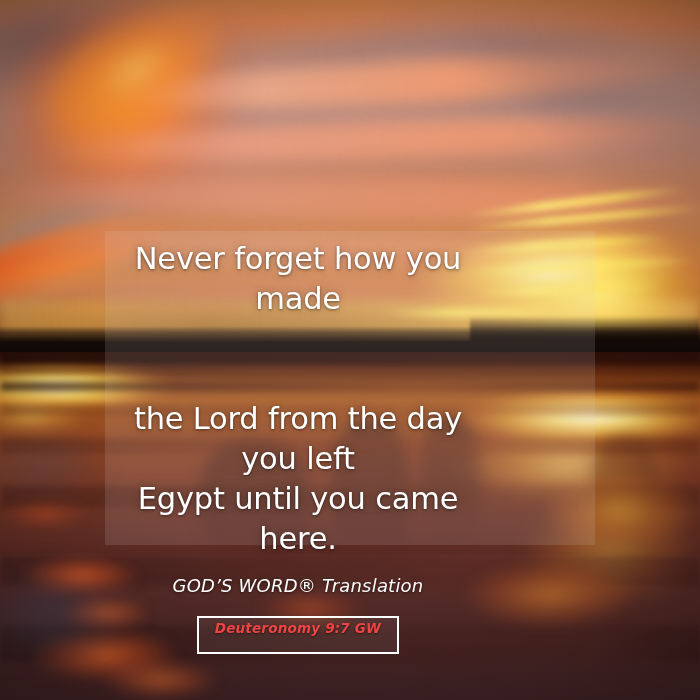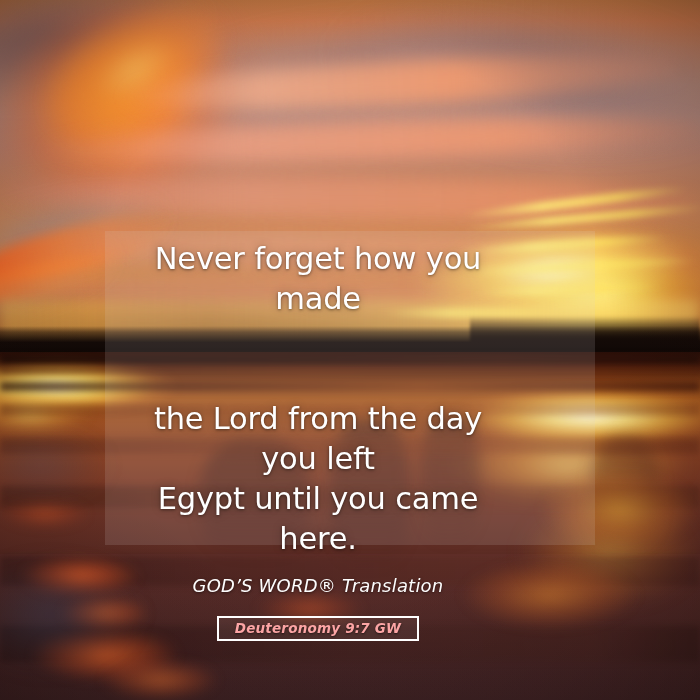--- a/index.html
+++ b/index.html
@@ -412,21 +412,20 @@
     box-sizing: border-box;
   }
 
   .verse-block {
     position: absolute;
     left: 0;
     top: 239px;
     width: 596px;
     text-align: center;
     pointer-events: none;
-    margin-left: 20px;
   }
 
   .verse-text {
     margin: 0;
     color: #ffffff;
     font-family: "DejaVu Sans", "Liberation Sans", sans-serif;
     font-size: 30.5px;
     font-weight: 400;
     line-height: 40px;
     letter-spacing: -0.2px;
@@ -446,22 +445,22 @@
   }
 
   .ref-badge-wrap {
     margin-top: 20px;
     display: flex;
     justify-content: center;
   }
   .ref-badge {
     display: inline-block;
     border: 2px solid #ffffff;
-    padding: 3px 16px 3px 16px;
-    color: #fca5a5;
+    padding: 3px 16px 16px 16px;
+    color: #ef4444;
     font-family: "DejaVu Sans", "Liberation Sans", sans-serif;
     font-style: italic;
     font-weight: bold;
     font-size: 13.5px;
     letter-spacing: 0.2px;
     line-height: 15px;
     background: rgba(255,255,255,0.06);
     text-shadow: 0 1px 2px rgba(0,0,0,0.5);
     white-space: nowrap;
   }

